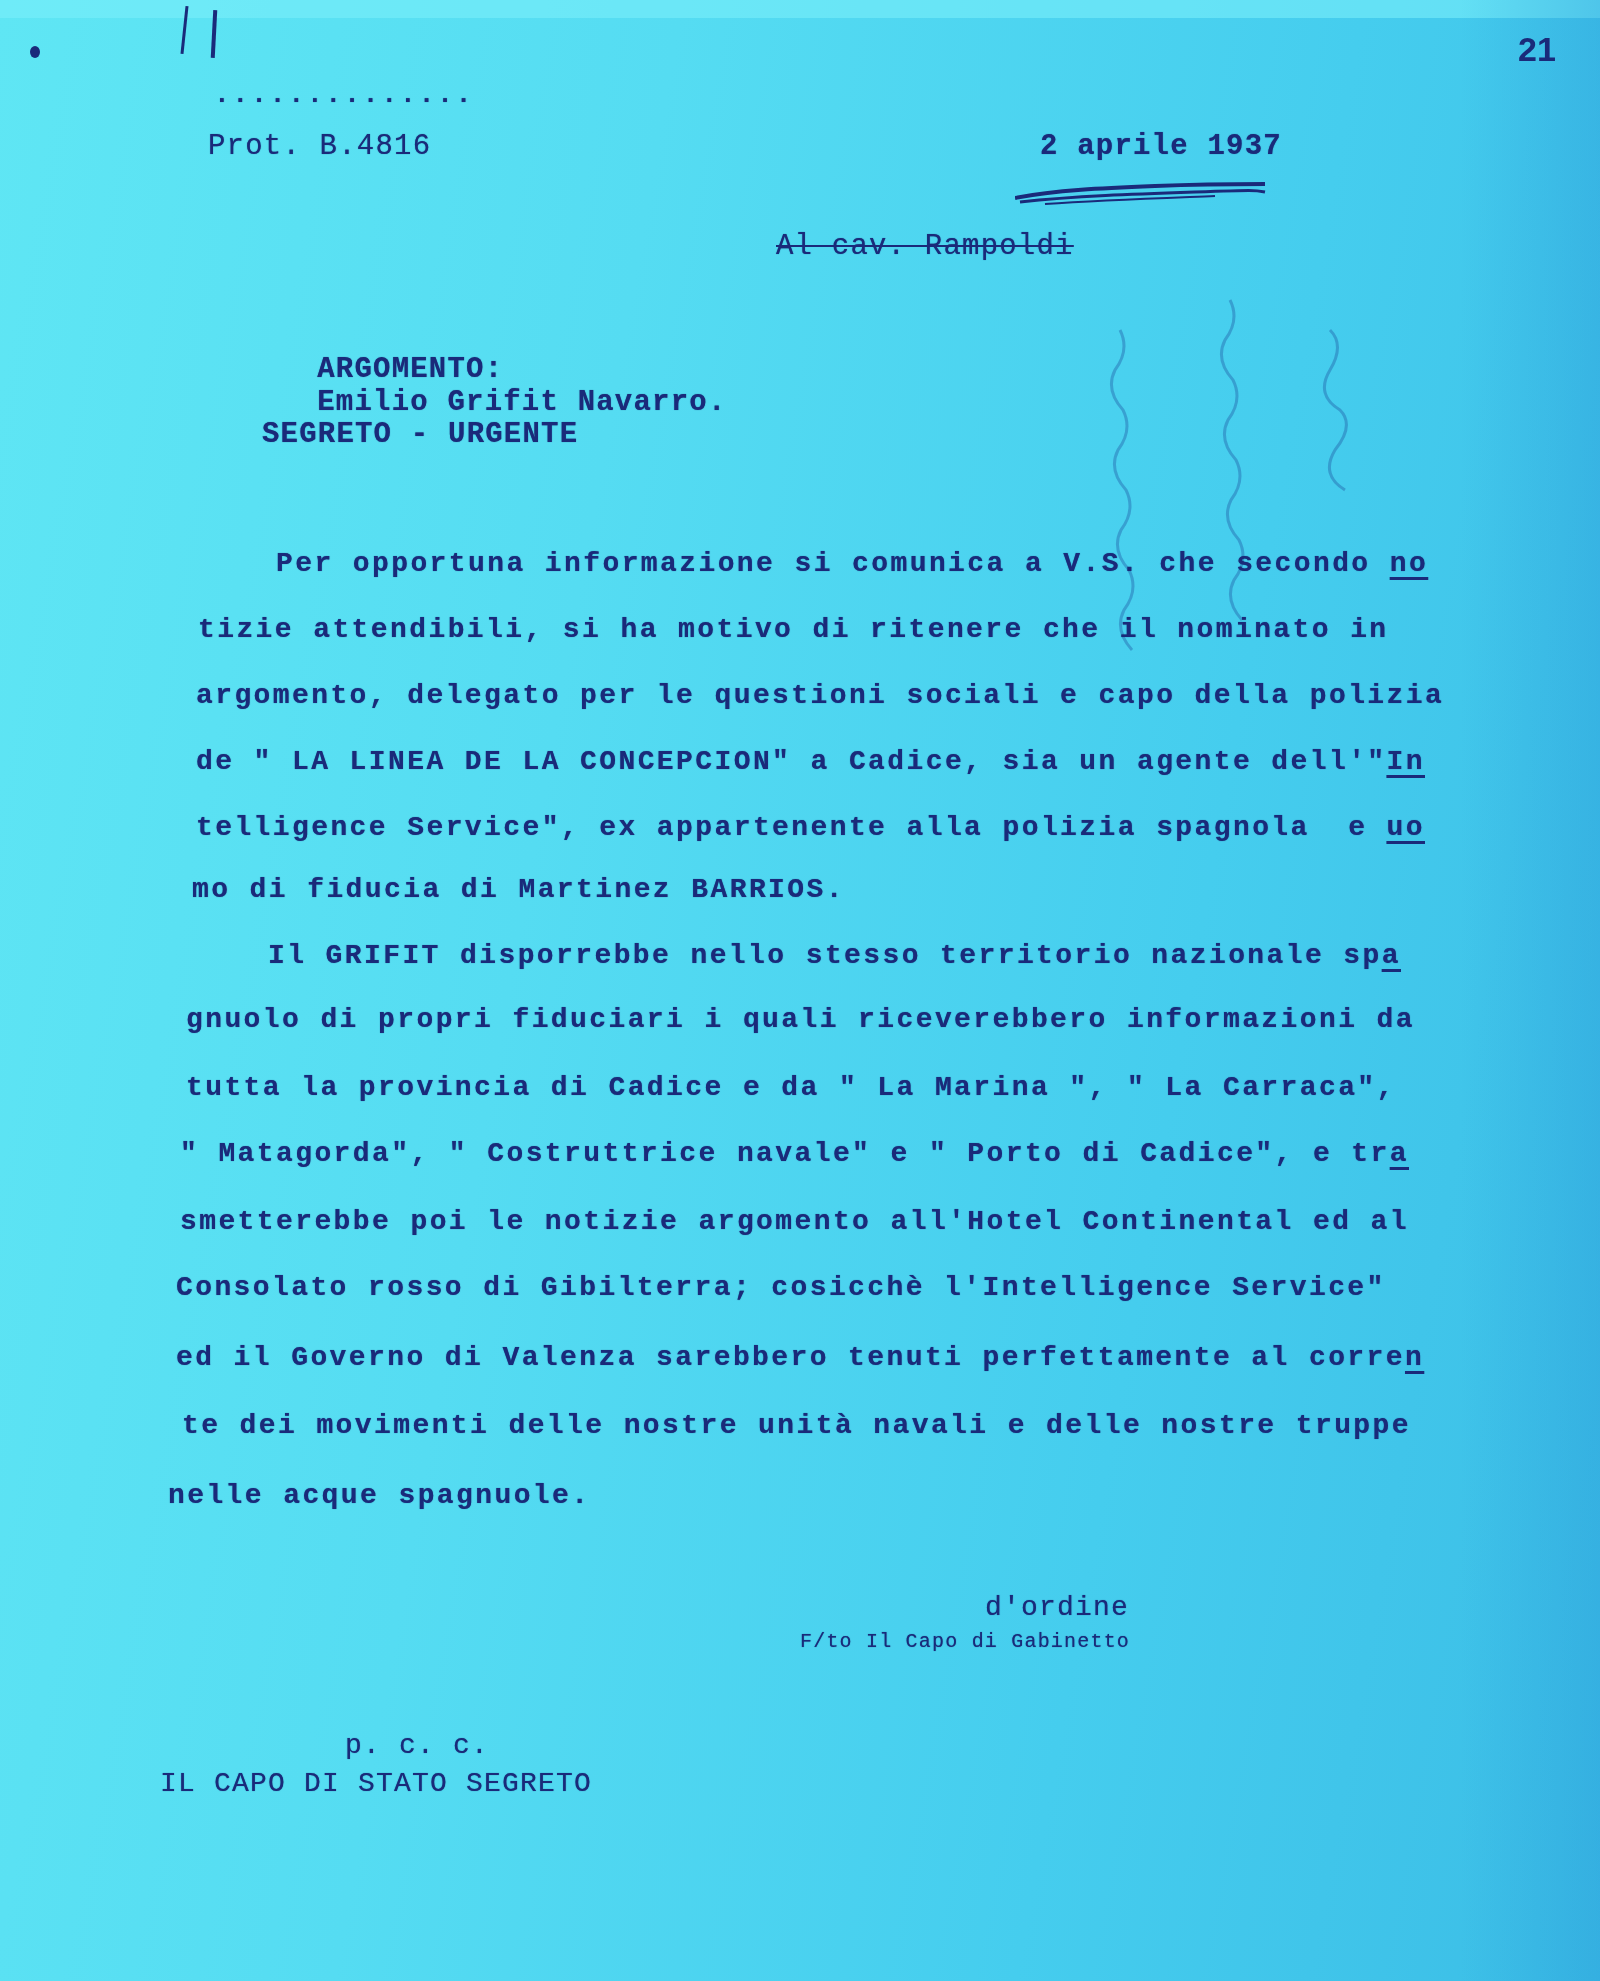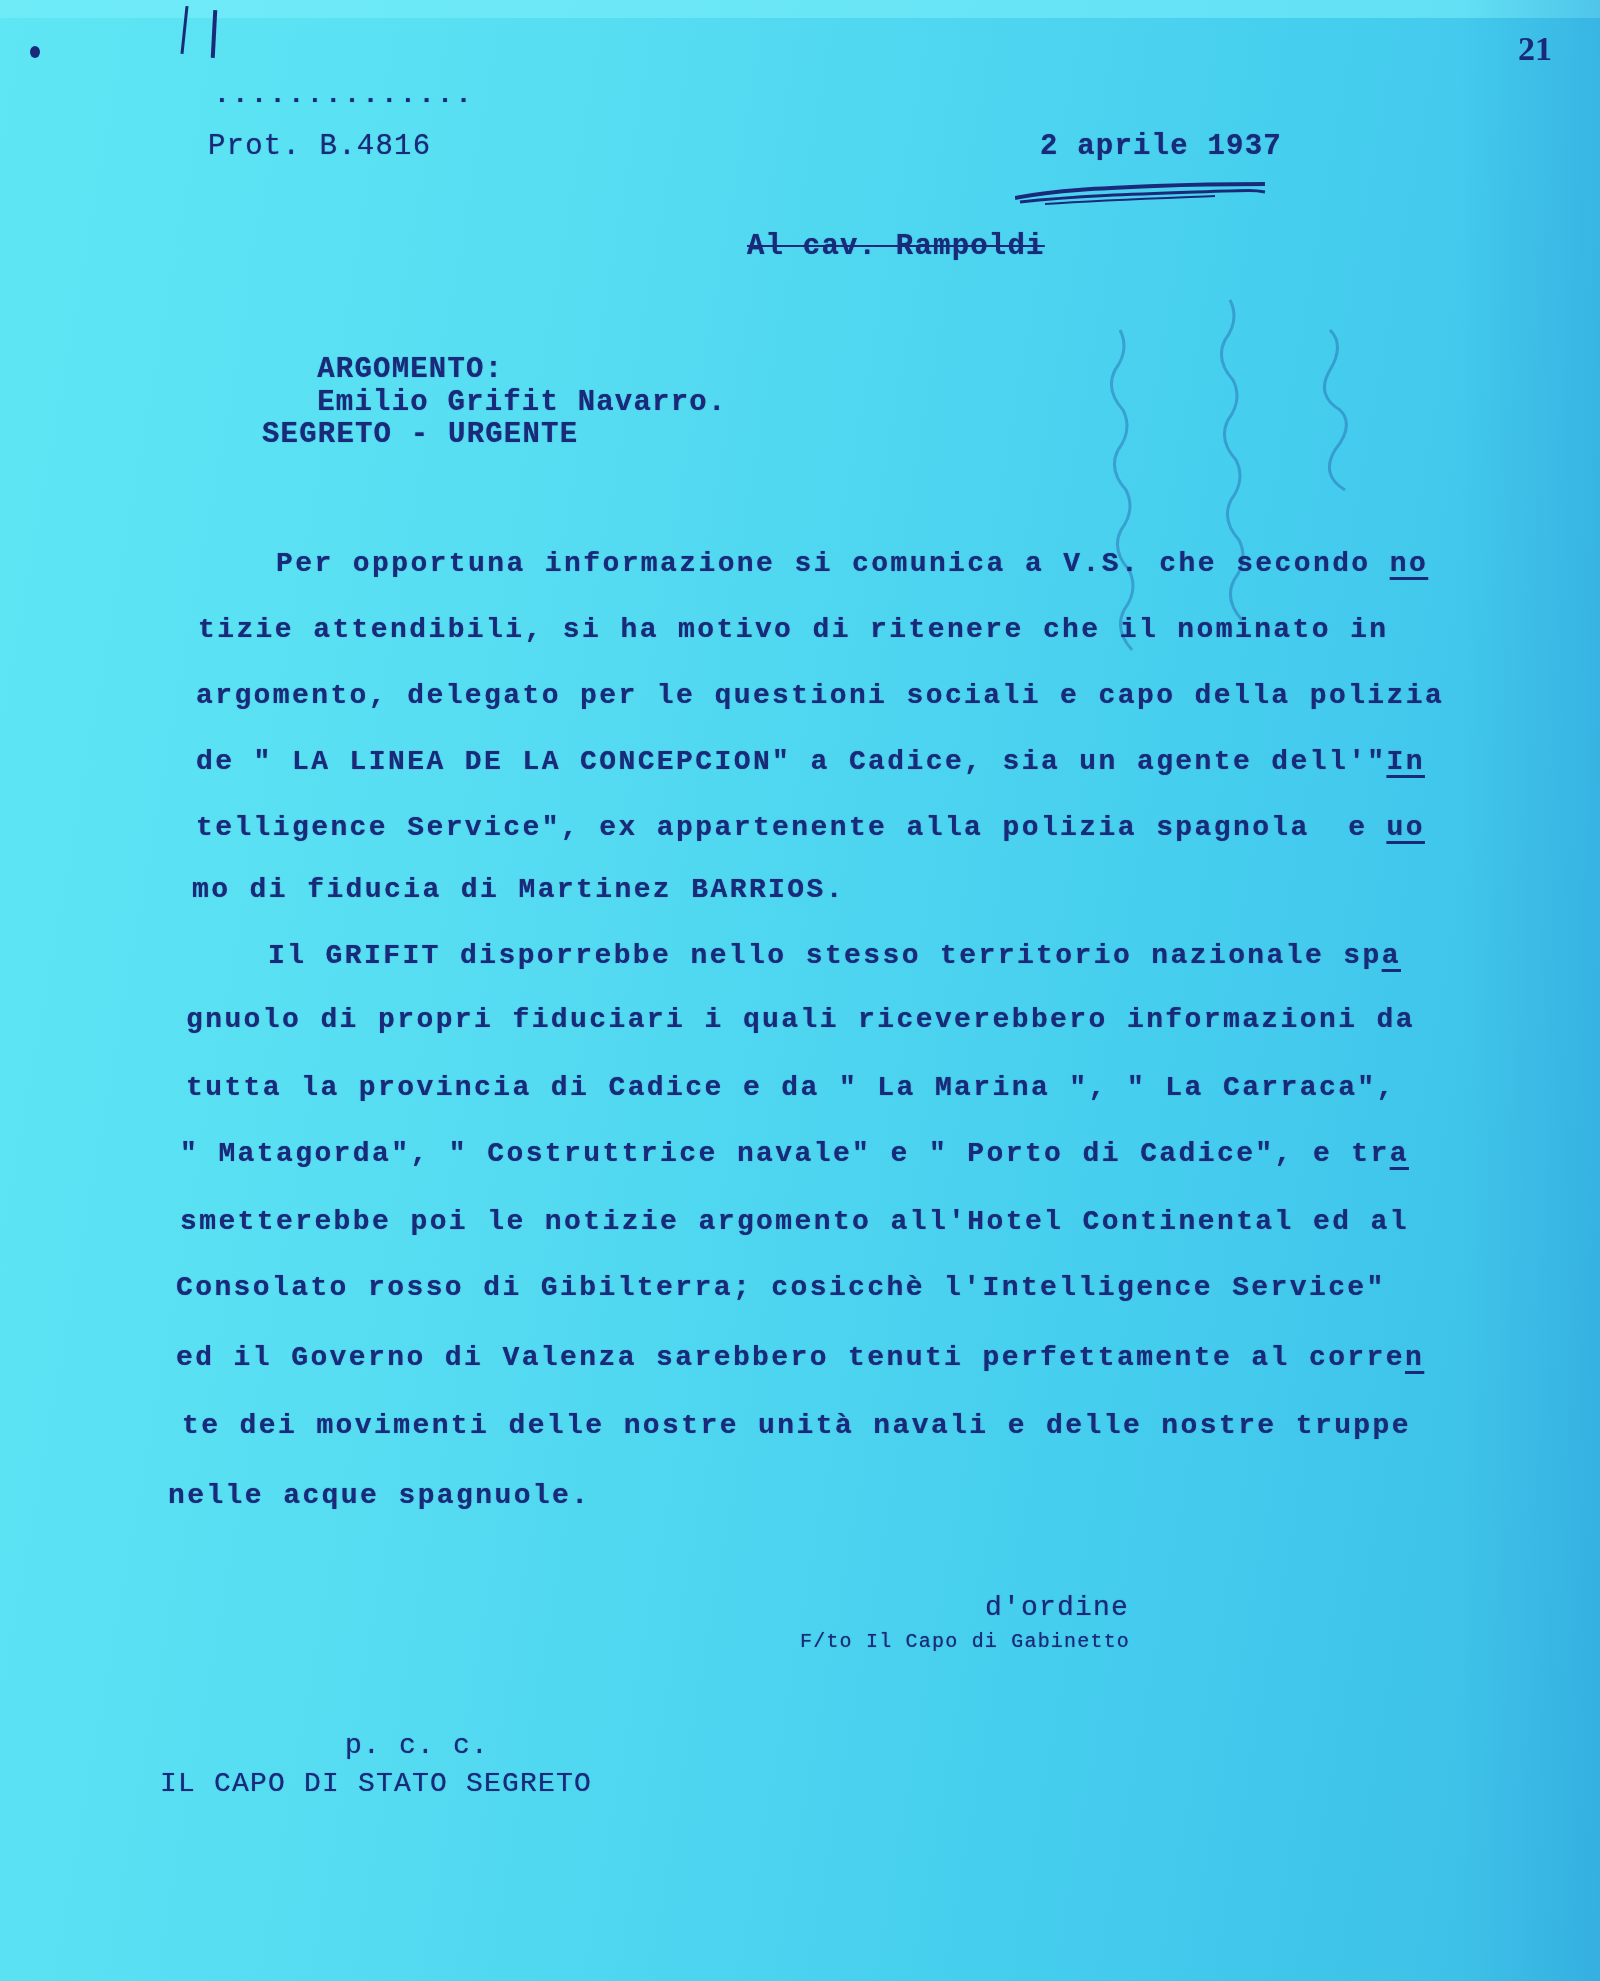--- a/index.html
+++ b/index.html
@@ -46,21 +46,21 @@
     .dots {
       position: absolute;
       left: 214px; top: 80px;
       font-size: 26px;
       letter-spacing: 3px;
       font-weight: bold;
     }
     .page-number {
       position: absolute;
       left: 1518px; top: 30px;
-      font-family: Liberation Serif, serif;
+      font-family: Liberation Sans, sans-serif;
       font-weight: bold;
       font-size: 34px;
       color: #1a2a7a;
     }
     .strike {
       text-decoration: line-through;
       text-decoration-thickness: 2px;
     }
     .underline-block {
       text-decoration-thickness: 3px;
@@ -104,21 +104,21 @@
 
 <div class="t" style="left:208px; top:130px;">Prot. B.4816</div>
 
 <div class="t" style="left:1040px; top:130px; font-weight:bold;">2 aprile 1937</div>
 <svg class="scribble" width="260" height="30" viewBox="0 0 260 30">
   <path d="M0 20 C40 12, 90 10, 140 8 S 220 6, 250 6" stroke="#1a2a7a" stroke-width="4" fill="none"></path>
   <path d="M5 24 C60 18, 120 16, 180 14 S 240 12, 250 14" stroke="#1a2a7a" stroke-width="3" fill="none"></path>
   <path d="M30 26 C90 22, 150 20, 200 18" stroke="#1a2a7a" stroke-width="2" fill="none"></path>
 </svg>
 
-<div class="t strike" style="left:747px; top:230px; font-weight:bold;text-align:center;">Al cav. Rampoldi</div>
+<div class="t strike" style="left:776px; top:230px; font-weight:normal;text-align:center;">Al cav. Rampoldi</div>
 
 <svg class="pencil" width="320" height="520" viewBox="0 0 320 520" style="left:1080px; top:270px;">
   <path d="M40 60 q10 20 -5 40 q-10 20 8 40 q10 20 -5 40 q-10 20 8 40 q10 20 -5 40 q-10 20 8 40 q10 20 -5 40 q-10 20 8 40" stroke="#1a4a9a" stroke-width="3" fill="none"></path>
   <path d="M150 30 q10 20 -5 40 q-10 20 8 40 q10 20 -5 40 q-10 20 8 40 q10 20 -5 40 q-10 20 8 40 q10 20 -5 40 q-10 20 8 40" stroke="#1a4a9a" stroke-width="3" fill="none"></path>
   <path d="M250 60 q15 15 0 40 q-15 25 10 40 q15 15 -5 40 q-15 25 10 40" stroke="#1a4a9a" stroke-width="3" fill="none"></path>
 </svg>
 
 <div class="t" style="left:280px; top:320px; font-weight:bold;">
   <span>ARGOMENTO:</span>
   <span>Emilio Grifit Navarro.</span>

